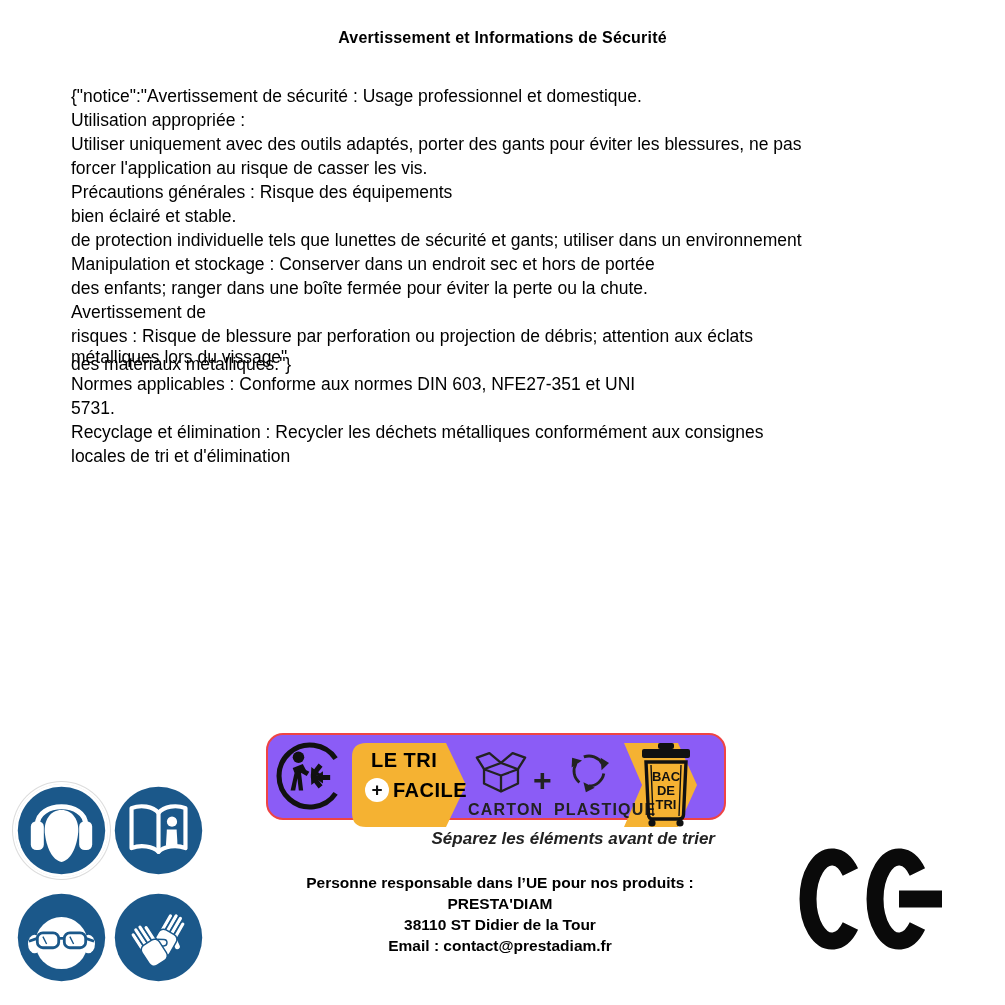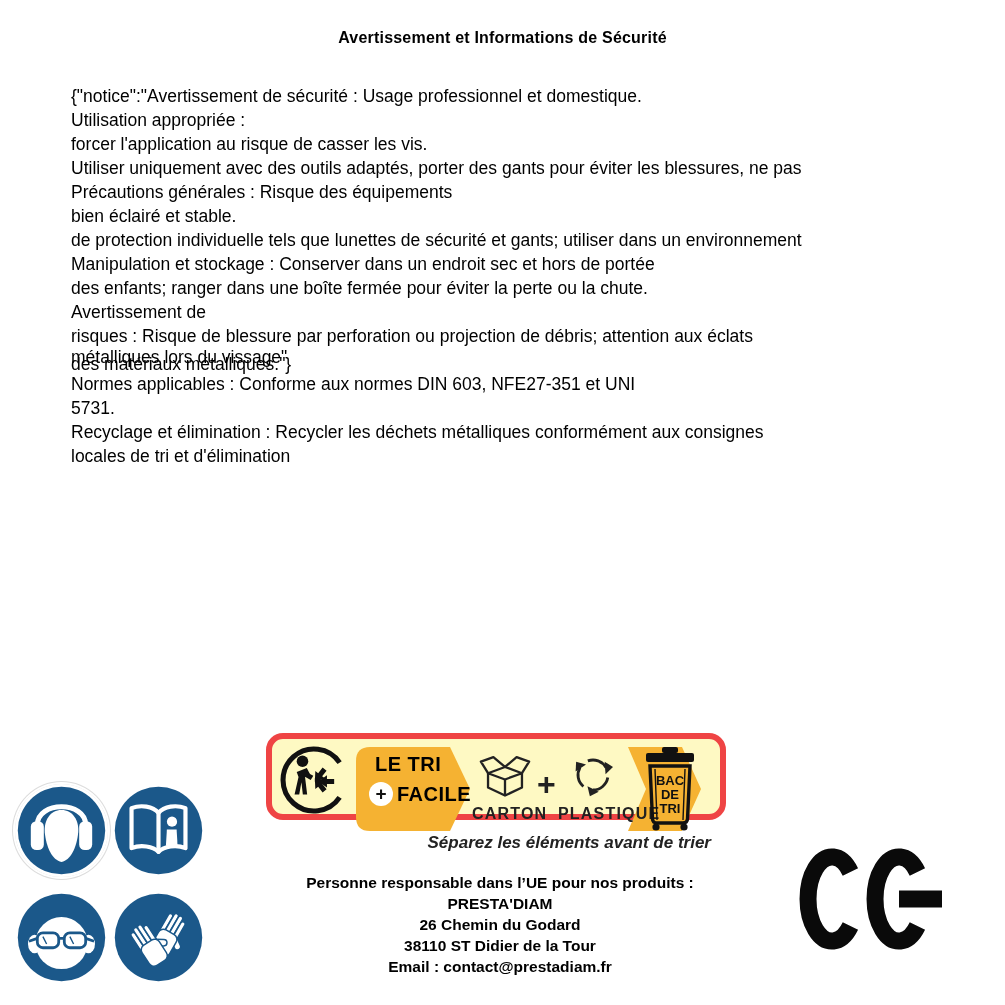--- a/index.html
+++ b/index.html
@@ -11,21 +11,21 @@
 
   .notice{position:absolute;left:71px;top:84px;font-size:17.5px;line-height:24px;white-space:nowrap;}
   .notice .line{height:24px;}
   .notice .overlap{position:relative;height:24px;}
   .notice .overlap .ol-a{position:absolute;left:0;top:-3px;}
   .notice .overlap .ol-b{position:absolute;left:0;top:4px;}
 
   
   .fr-label{position:absolute;left:269px;top:754px;font-size:17px;font-weight:bold;}
   .tri-box{position:absolute;left:266px;top:733px;width:460px;height:87px;box-sizing:border-box;
-           background:#fef9c3;border:6px solid #ef4444;border-radius:17px;}
+           background:#8b5cf6;border:2px solid #ef4444;border-radius:17px;}
   .tri-bg{position:absolute;left:0;top:0;width:456px;height:119px;}
   .triman{position:absolute;left:6px;top:5px;width:72px;height:72px;}
   .lt1{position:absolute;left:103px;top:14px;font-size:20px;font-weight:bold;letter-spacing:.5px;}
   .lt2{position:absolute;left:97px;top:43px;display:flex;align-items:center;gap:4px;}
   .plus-circle{display:inline-block;width:24px;height:24px;border-radius:50%;background:#fff;
                color:#111;font-size:19px;font-weight:bold;line-height:24px;text-align:center;}
   .lt2 .facile{font-size:20px;font-weight:bold;letter-spacing:.5px;}
   .mat-group{position:absolute;text-align:center;}
   .mat-group .mat-label{font-size:16px;font-weight:bold;letter-spacing:1.2px;margin-top:1px;color:#222;}
   .carton-group{left:200px;top:11px;width:66px;}
@@ -53,22 +53,22 @@
 </head>
 <body>
 
 <div class="page">
 
   <div class="title">Avertissement et Informations de Sécurité</div>
 
   <div class="notice">
     <div class="line">{"notice":"Avertissement de sécurité : Usage professionnel et domestique.</div>
     <div class="line">Utilisation appropriée :</div>
+    <div class="line">Utiliser uniquement avec des outils adaptés, porter des gants pour éviter les blessures, ne pas</div>
     <div class="line">forcer l'application au risque de casser les vis.</div>
-    <div class="line">Utiliser uniquement avec des outils adaptés, porter des gants pour éviter les blessures, ne pas</div>
     <div class="line">Précautions générales : Risque des équipements</div>
     <div class="line">bien éclairé et stable.</div>
     <div class="line">de protection individuelle tels que lunettes de sécurité et gants; utiliser dans un environnement</div>
     <div class="line">Manipulation et stockage : Conserver dans un endroit sec et hors de portée</div>
     <div class="line">des enfants; ranger dans une boîte fermée pour éviter la perte ou la chute.</div>
     <div class="line">Avertissement de</div>
     <div class="line">risques : Risque de blessure par perforation ou projection de débris; attention aux éclats</div>
     <div class="overlap">
       <span class="ol-a">métalliques lors du vissage"</span>
       <span class="ol-b">des matériaux métalliques."}</span>
@@ -143,21 +143,20 @@
       <text x="26" y="52" font-size="13" text-anchor="middle">DE</text>
       <text x="26" y="66" font-size="13" text-anchor="middle">TRI</text>
     </svg>
 
     <div class="tagline">Séparez les éléments avant de trier</div>
   </div>
 
   <div class="contact">
     <div>Personne responsable dans l’UE pour nos produits :</div>
     <div>PRESTA'DIAM</div>
-    <div>26 Chemin du Godard</div>
     <div>38110 ST Didier de la Tour</div>
     <div>Email : contact@prestadiam.fr</div>
   </div>
 
   <div class="m-icon icon-ring" id="icon-ear">
     <svg viewBox="0 0 100 100">
       <circle cx="50" cy="50" r="47" fill="#1b588a"></circle>
       <path d="M50 28 C62 28 69 39 68 52 C66.5 68 60 82 50 84 C40 82 33.5 68 32 52 C31 39 38 28 50 28 Z" fill="#fff"></path>
       <rect x="17" y="40" width="14" height="31" rx="6" fill="#fff"></rect>
       <rect x="69" y="40" width="14" height="31" rx="6" fill="#fff"></rect>

